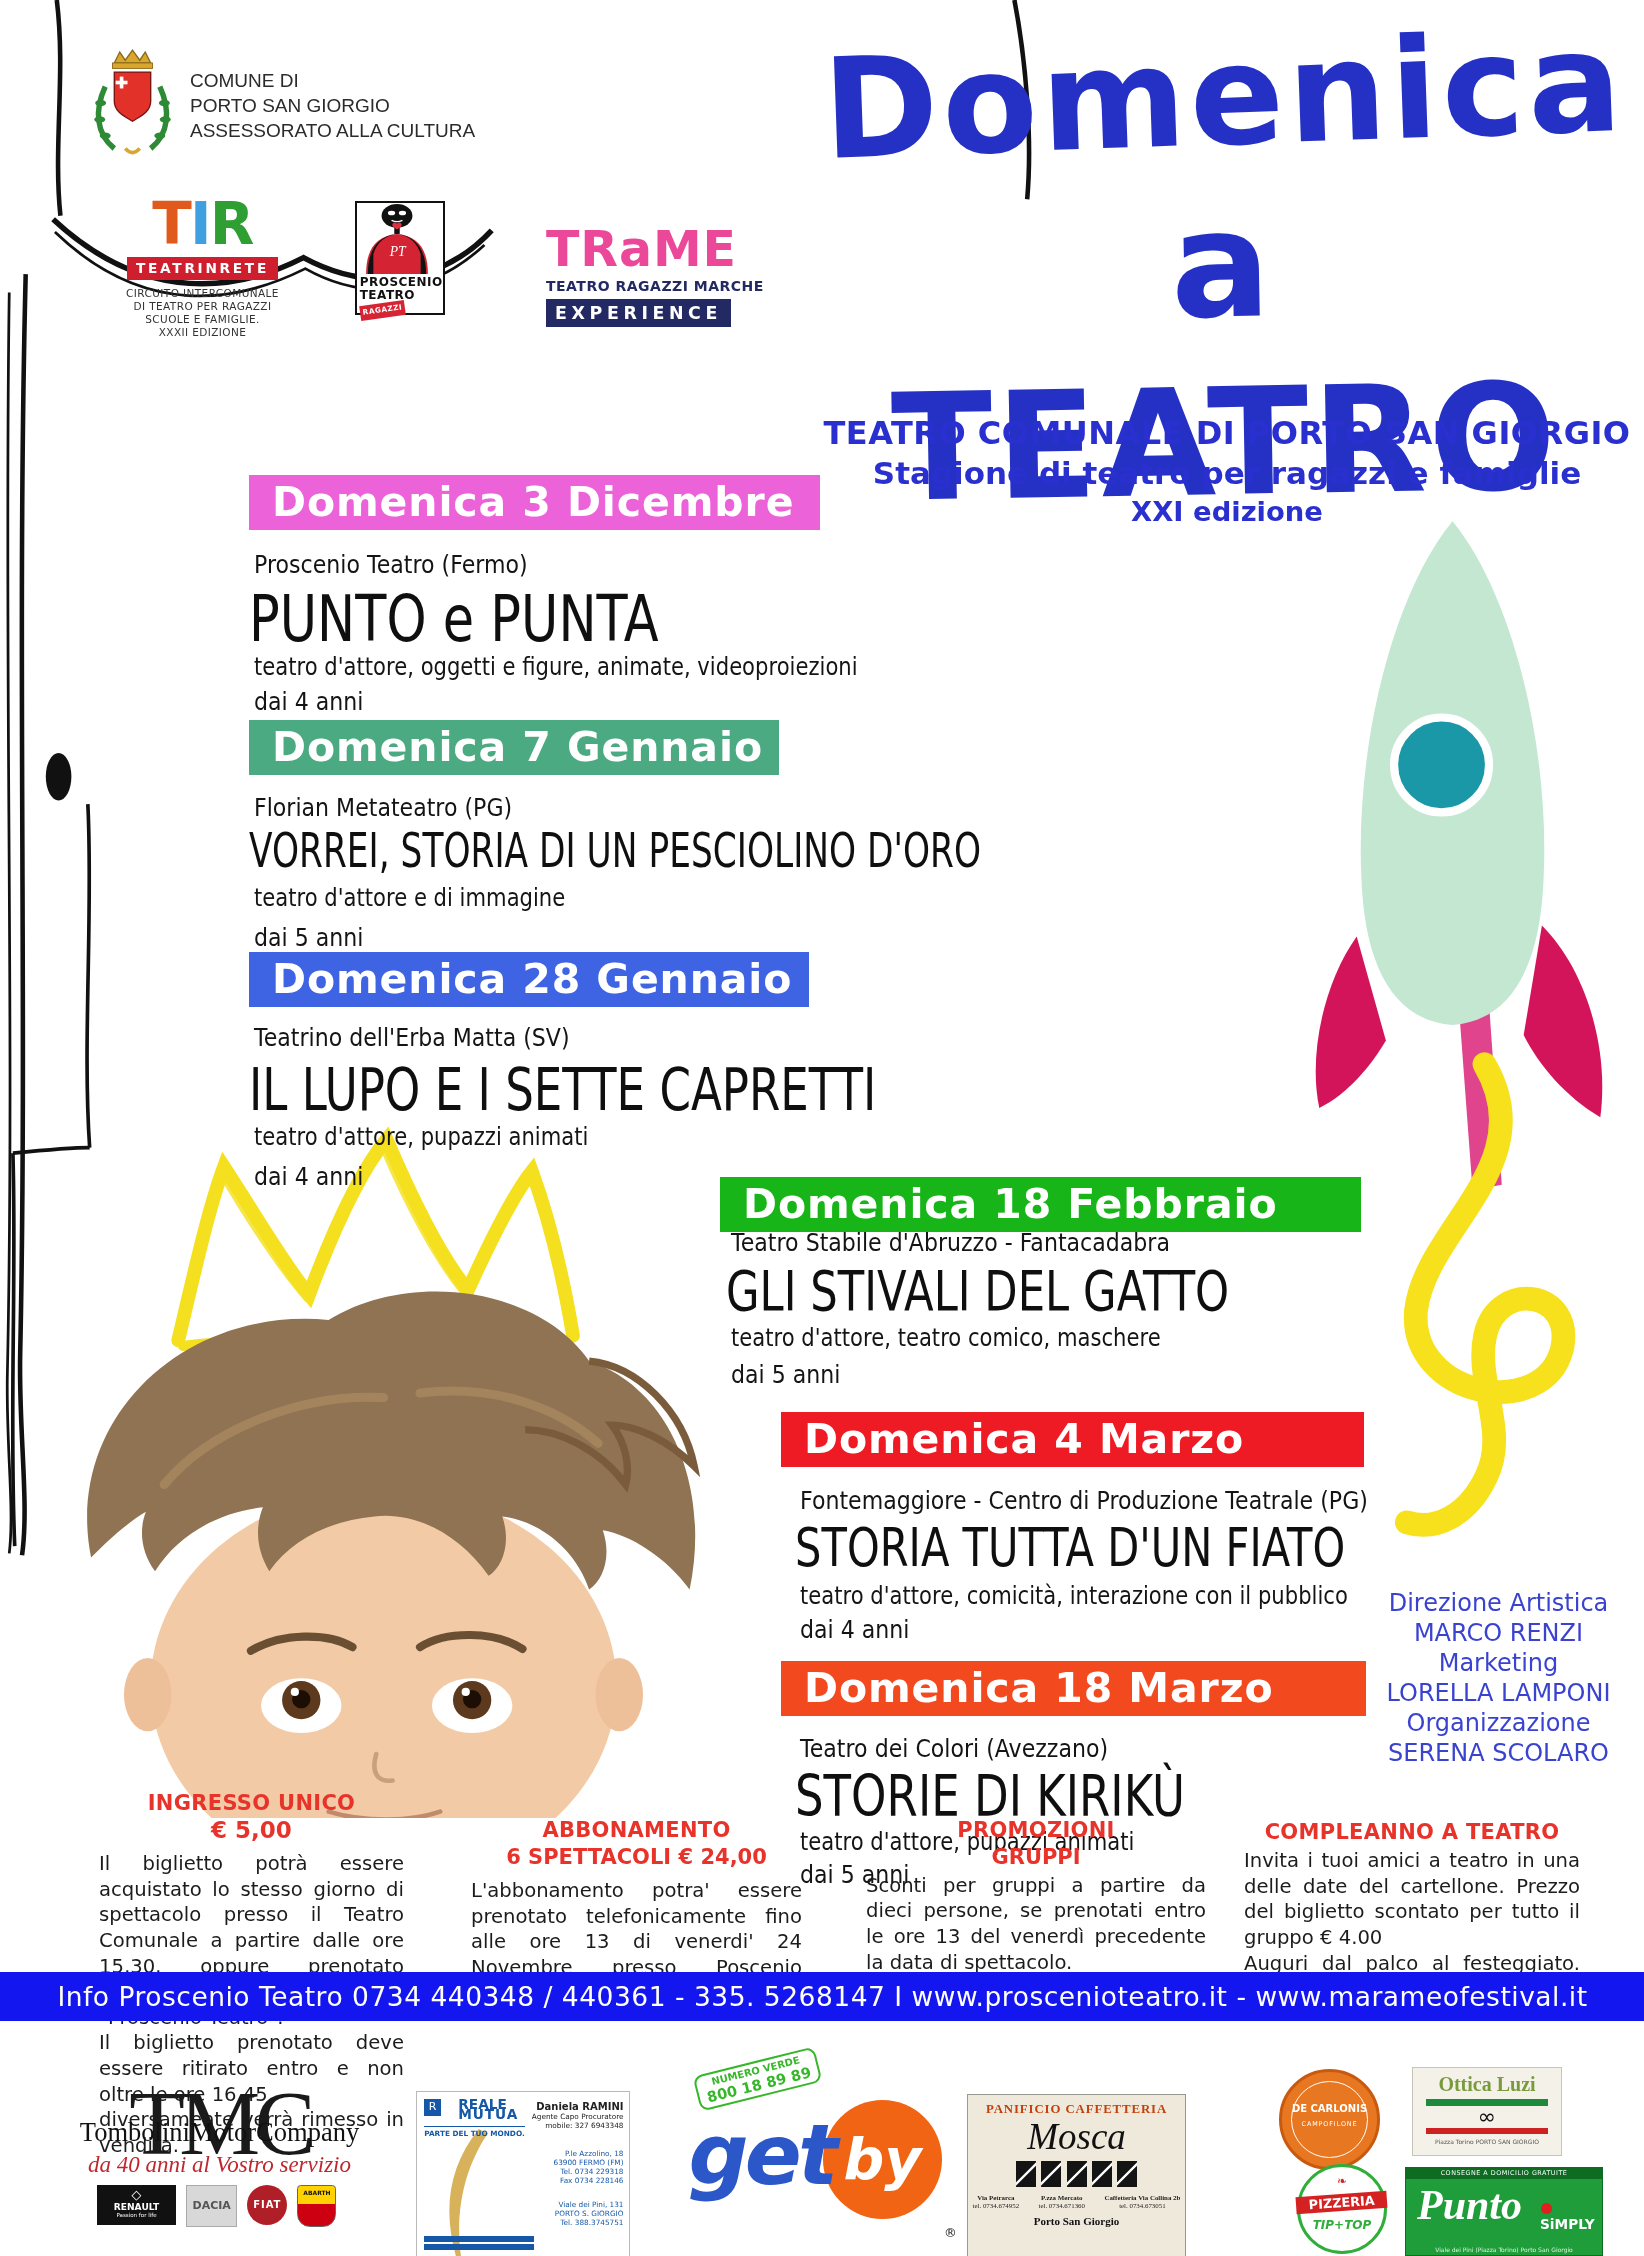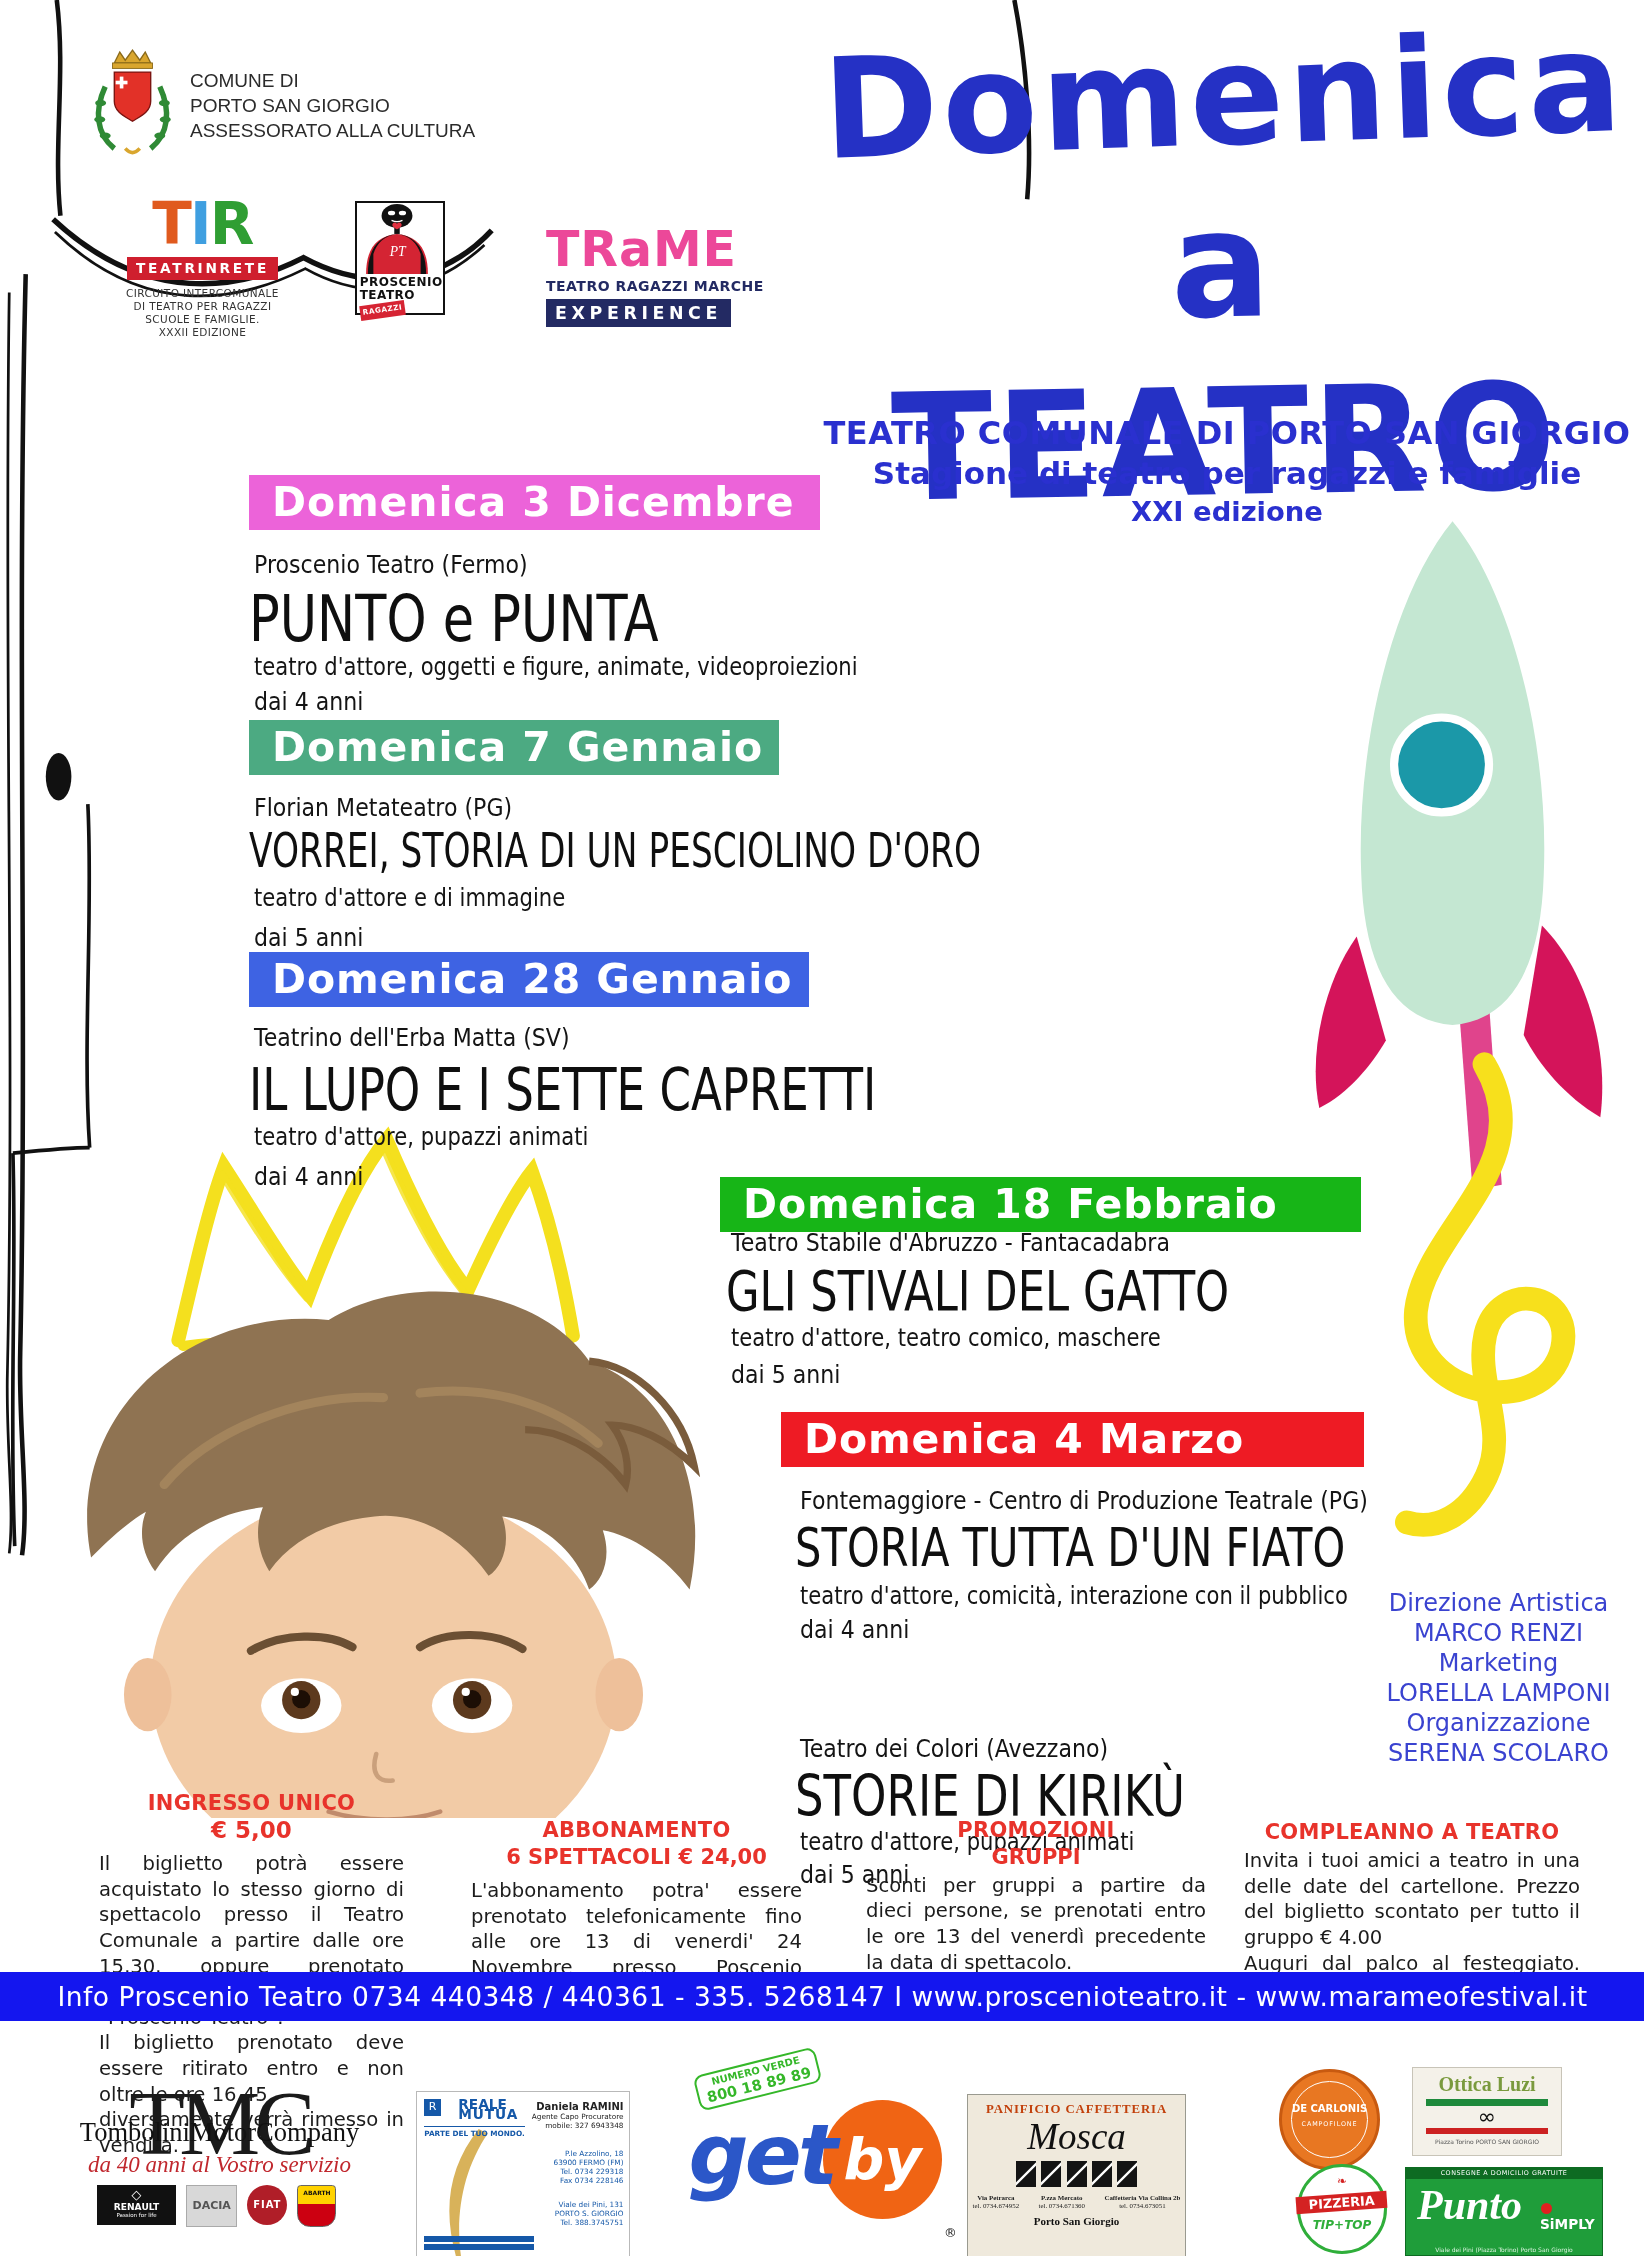--- a/index.html
+++ b/index.html
@@ -210,20 +210,21 @@
   <div class="show" style="left:726px;top:1259px;font-size:51px;transform:scale(.85,1.08);">GLI STIVALI DEL GATTO</div>
   <div class="desc" style="left:731px;top:1323px;">teatro d'attore, teatro comico, maschere</div>
   <div class="age" style="left:731px;top:1360px;">dai 5 anni</div>
 
   <div class="banner" style="left:781px;top:1412px;width:583px;background:#ee1b24;">Domenica 4 Marzo</div>
   <div class="company" style="left:800px;top:1451px;margin-top:35px;">Fontemaggiore -  Centro di Produzione Teatrale (PG)</div>
   <div class="show" style="left:795px;top:1517px;font-size:49px;transform:scale(.85,1.08);">STORIA TUTTA D'UN FIATO</div>
   <div class="desc" style="left:800px;top:1581px;">teatro d'attore, comicità, interazione con il pubblico</div>
   <div class="age" style="left:800px;top:1615px;">dai 4 anni</div>
 
+  <div class="banner" style="left:781px;top:1661px;width:585px;background:#f2491f;">Domenica 18 Marzo</div>
   <div class="company" style="left:800px;top:1734px;">Teatro dei Colori (Avezzano)</div>
   <div class="show" style="left:795px;top:1763px;font-size:53px;transform:scale(.85,1.08);">STORIE DI KIRIKÙ</div>
   <div class="desc" style="left:800px;top:1827px;">teatro d'attore, pupazzi animati</div>
   <div class="age" style="left:800px;top:1860px;">dai 5 anni</div>
 
   <div class="credits" style="left:1343px;top:1588px;width:311px;">
     <div>Direzione Artistica</div>
     <div>MARCO RENZI</div>
     <div>Marketing</div>
     <div>LORELLA LAMPONI</div>

